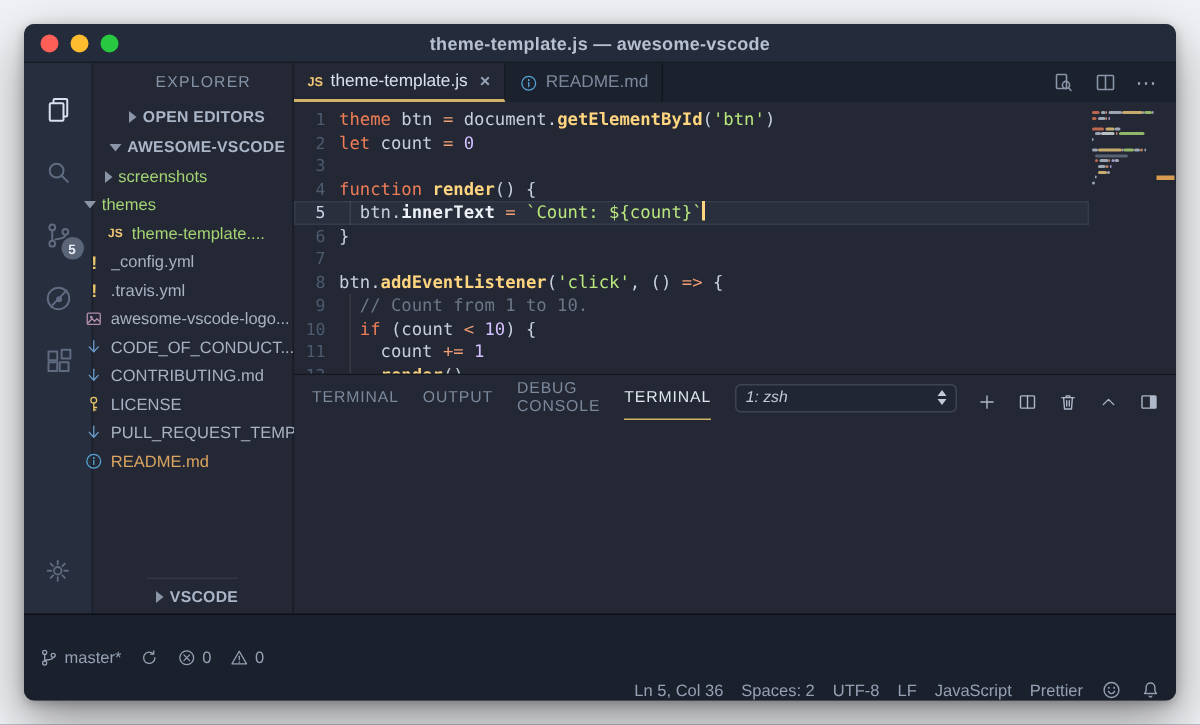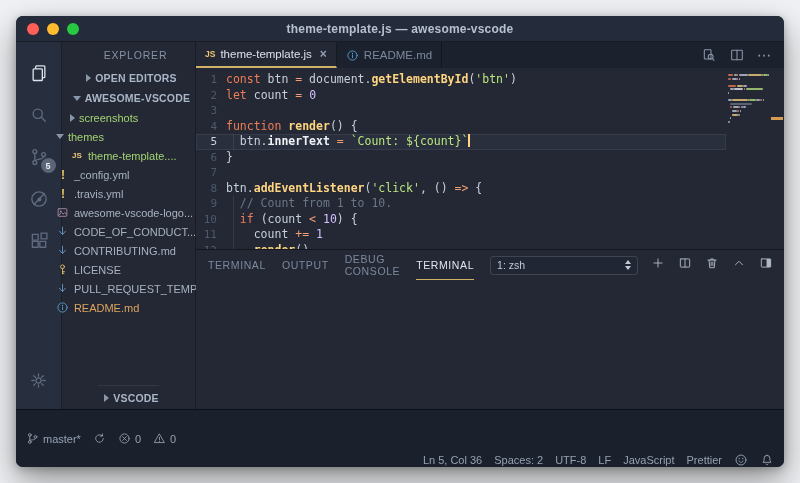--- a/index.html
+++ b/index.html
@@ -69,32 +69,32 @@
   .mini-line { height:2px; margin-bottom:1.6px; white-space:nowrap; font-size:0; }
   .mb { display:inline-block; height:2px; border-radius:1px; background:currentColor; opacity:.75; }
   .mb.sp { background:transparent; }
   .ruler-marker { position:absolute; right:1px; top:49px; width:12px; height:3px; background:#d79b52; }
 
   
   .panel { flex:0 0 160px; border-top:1px solid rgba(0,0,0,.42); background:#232834; display:flex; flex-direction:column; }
   .panel-tabs { height:30px; display:flex; align-items:center; padding:0 12px; gap:16px; flex:0 0 30px; }
   .panel-tab { font-size:10.5px; color:#7c899c; letter-spacing:.6px; cursor:pointer; height:100%; display:flex; align-items:center; border-bottom:1.5px solid transparent; }
   .panel-tab.active { color:#dfe6f0; border-bottom-color:#d2b269; }
-  .panel-right { margin-left:auto; display:flex; align-items:flex-start; gap:13px; color:#aeb8c8; }
+  .panel-right { margin-left:auto; display:flex; align-items:flex-end; gap:13px; color:#aeb8c8;font-style:italic; }
   .term-select { display:flex; align-items:center; justify-content:space-between; width:148px; height:19px; background:#202633; border:1px solid rgba(255,255,255,.14); border-radius:4px; padding:0 6px; color:#c3cad6; font-size:10.5px; cursor:pointer; }
   .stepper { display:flex; flex-direction:column; gap:2px; }
   .stepper i { width:0; height:0; display:block; }
   .stepper .up { border-left:3.5px solid transparent; border-right:3.5px solid transparent; border-bottom:4px solid #c3cad6; }
   .stepper .dn { border-left:3.5px solid transparent; border-right:3.5px solid transparent; border-top:4px solid #c3cad6; }
   .terminal { flex:1; padding:8px 0 0 14px; font-family:"DejaVu Sans Mono", monospace; font-size:11.5px; }
   .t-yellow{color:#ffcc66;font-weight:bold}.t-cyan{color:#9ee5df;font-weight:bold}.t-blue{color:#6f9ee8;font-weight:bold}.t-red{color:#ef6b73;font-weight:bold}
 
   
   .statusbar { flex:0 0 22px; background:#1a202c; border-top:1px solid rgba(0,0,0,.5); display:flex; align-items:center; padding:0 10px; font-size:11px; color:#95a1b3; }
-  .sb-left, .sb-right { display:flex; align-items:center; gap:12px; }
+  .sb-left, .sb-right { display:flex; align-items:flex-end; gap:12px; }
   .sb-right { margin-left:auto;margin-top:43px; }
   .st-item { display:flex; align-items:center; gap:4px; cursor:pointer; }
   svg { display:block; }
 </style>
 </head>
 <body>
 
 <div class="window">
 
   <div class="titlebar">
@@ -300,21 +300,21 @@
               </span>
             </span>
           <span class="ellipsis">⋯</span>
         </div>
       </div>
 
       <div class="editor-body">
         <div class="codepane" id="codepane">
             <div class="code-line">
               <span class="gutter">1</span>
-              <span class="codetext"><span class="c-k">const</span><span class="c-d"> btn </span><span class="c-o">=</span><span class="c-d"> document.</span><span class="c-f">getElementById</span><span class="c-d">(</span><span class="c-s">'btn'</span><span class="c-d">)</span></span>
+              <span class="codetext"><span class="c-k">theme</span><span class="c-d"> btn </span><span class="c-o">=</span><span class="c-d"> document.</span><span class="c-f">getElementById</span><span class="c-d">(</span><span class="c-s">'btn'</span><span class="c-d">)</span></span>
             </div>
             <div class="code-line">
               <span class="gutter">2</span>
               <span class="codetext"><span class="c-k">let</span><span class="c-d"> count </span><span class="c-o">=</span><span class="c-d"> </span><span class="c-n">0</span></span>
             </div>
             <div class="code-line">
               <span class="gutter">3</span>
               <span class="codetext"></span>
             </div>
             <div class="code-line">

